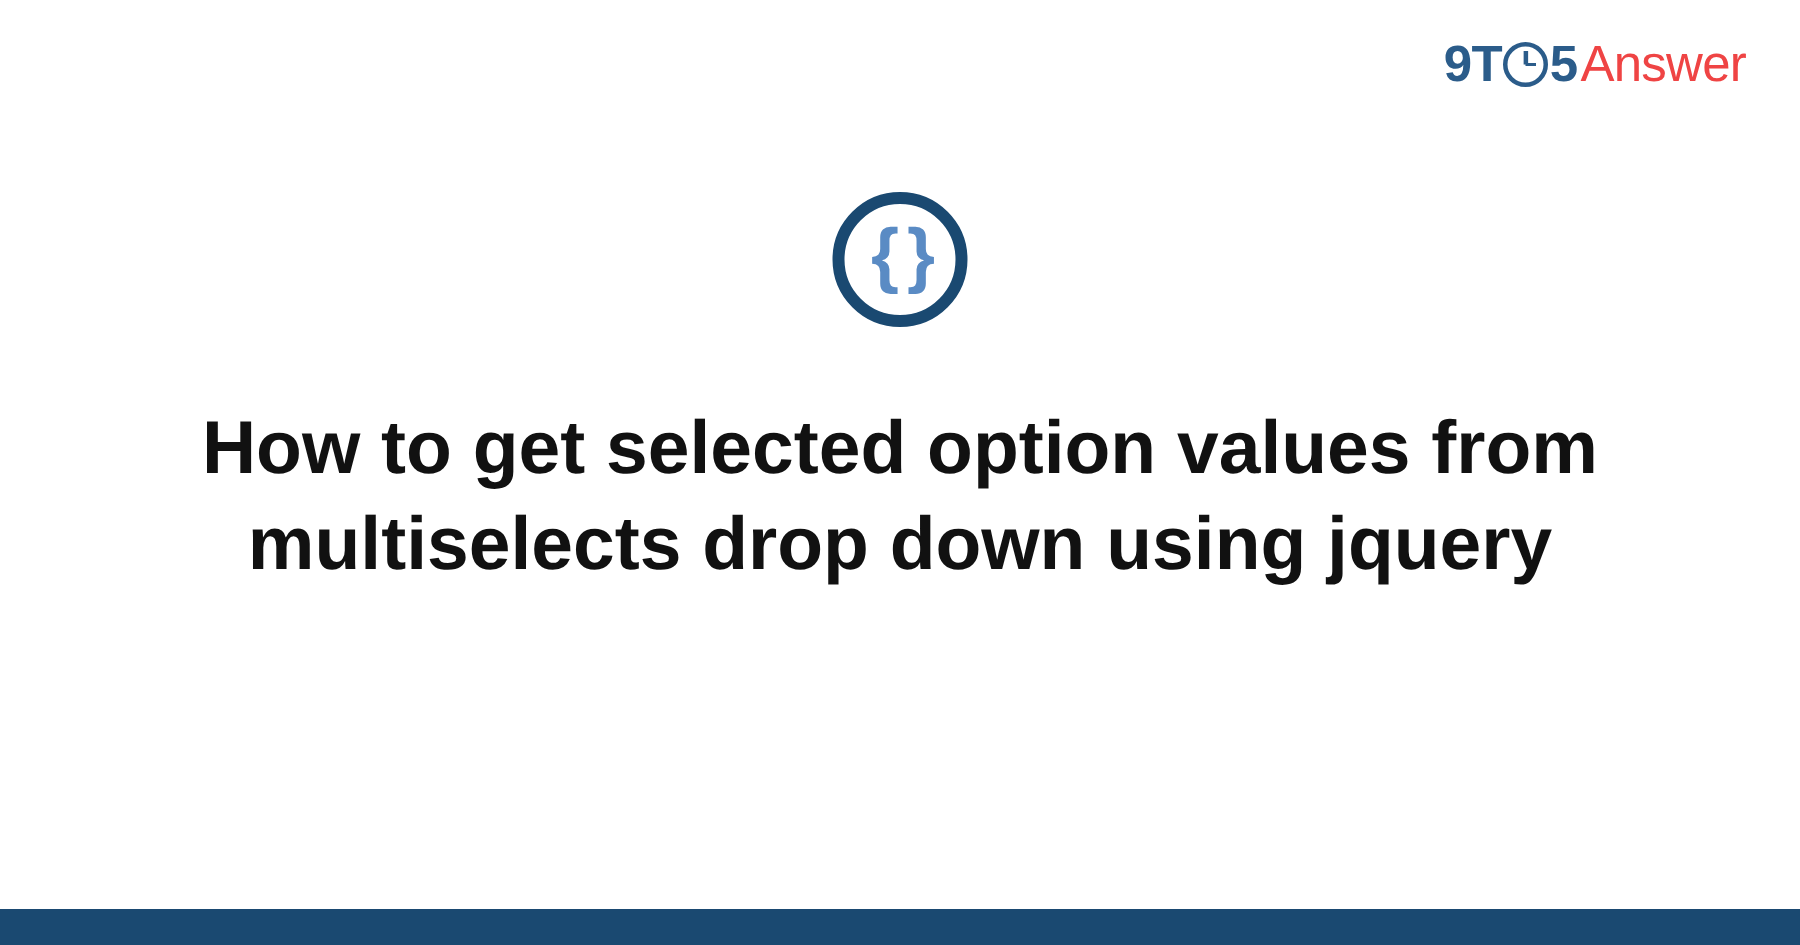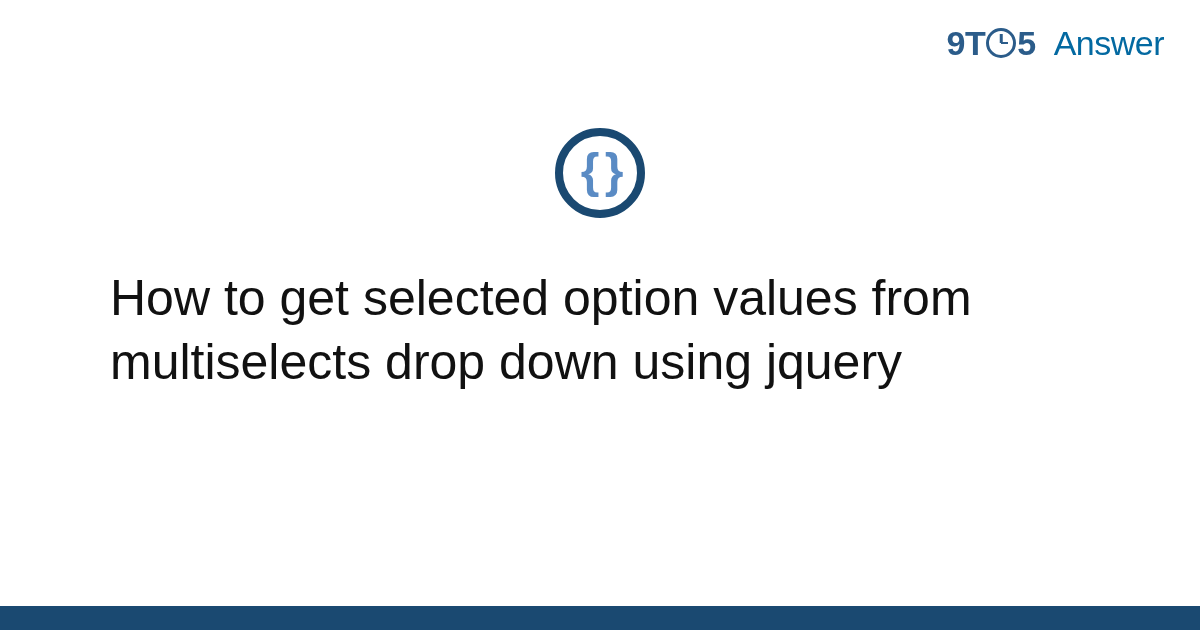--- a/index.html
+++ b/index.html
@@ -62,23 +62,23 @@
       height: 2.5px;
       background: #2b5c8a;
       top: 11px;
       left: 50%;
     }
     .header-logo .five {
       color: #2b5c8a;
       font-weight: 600;
     }
     .header-logo .answer {
-      color: #0369a1;
+      color: #ef4444;
       font-weight: 400;
-      margin-left: 18px;
+      margin-left: 2px;
     }
     .center-content {
       position: absolute;
       top: 128px;
       left: 0;
       right: 0;
       display: flex;
       flex-direction: column;
       align-items: center;
     }
@@ -97,23 +97,23 @@
       font-weight: 700;
       color: #5a8bc4;
       font-family: 'Segoe UI', Arial, sans-serif;
       letter-spacing: -4px;
       line-height: 1;
       position: relative;
       top: -2px;
     }
     .title {
       font-size: 50px;
-      font-weight: 400;
+      font-weight: 700;
       color: #111111;
-      text-align: left;
+      text-align: center;
       line-height: 1.28;
       max-width: 1060px;
       padding: 0 40px;
     }
     .bottom-bar {
       position: absolute;
       bottom: 0;
       left: 0;
       right: 0;
       height: 24px;

